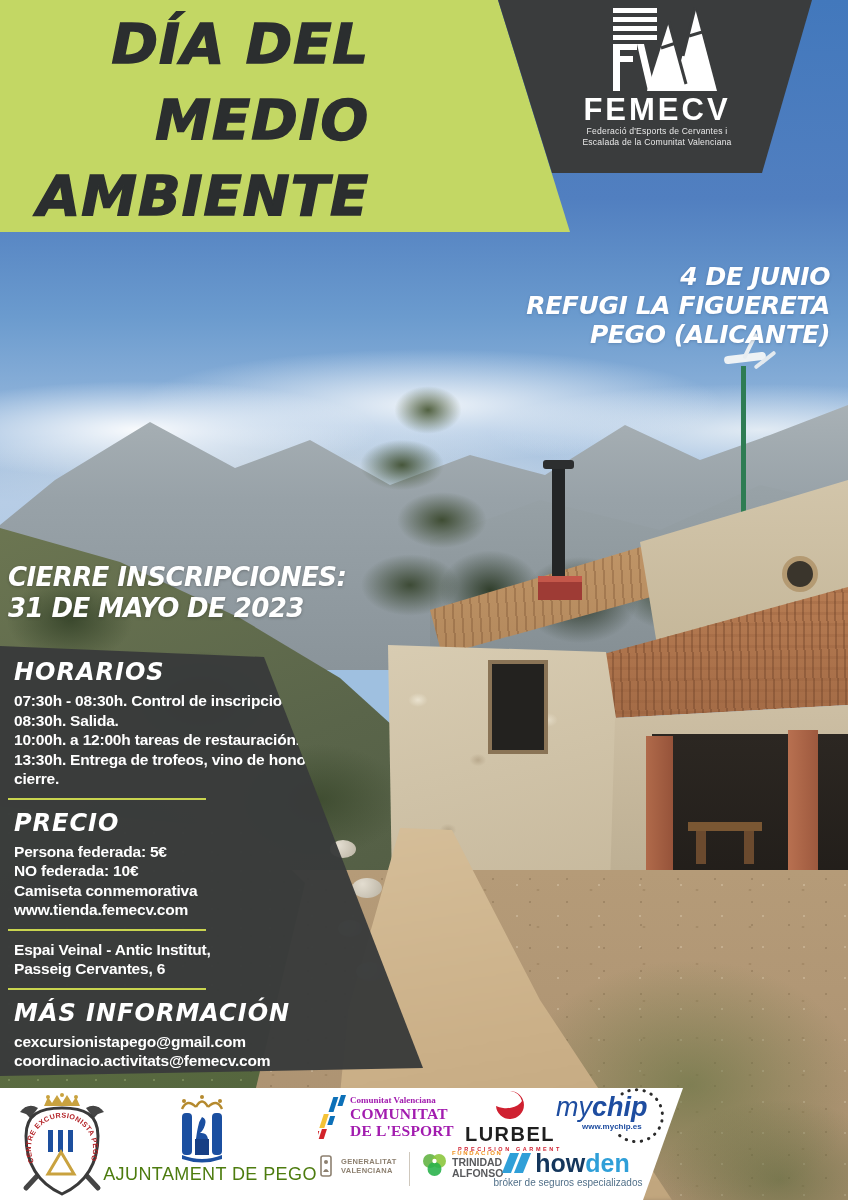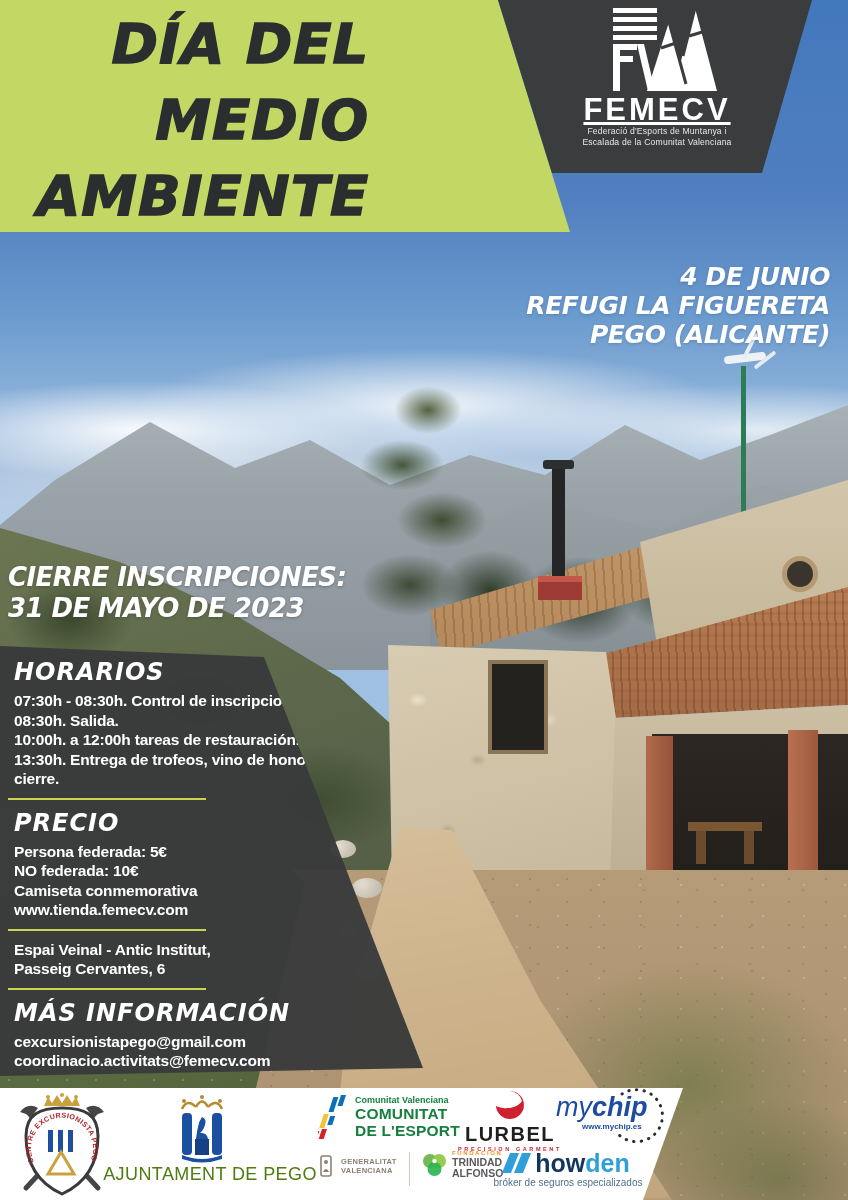--- a/index.html
+++ b/index.html
@@ -159,21 +159,21 @@
     font-size:56px;line-height:76px;letter-spacing:1px;color:#2b2e2f;text-align:right;
     -webkit-text-stroke:1.5px #2b2e2f;
   }
   
   .femecv-box{
     left:0;top:0;width:848px;height:173px;background:#3a3c3d;
     clip-path:polygon(498px 0,812px 0,762px 173px,552px 173px);
   }
   .femecv-inner{position:absolute;left:552px;top:6px;width:210px;text-align:center;color:#fff;}
   .femecv-name{
-    font-family:"Liberation Sans",sans-serif;font-weight:bold;font-size:31px;letter-spacing:3px;line-height:32px;margin-top:-2px;text-decoration:underline;
+    font-family:"Liberation Sans",sans-serif;font-weight:bold;font-size:31px;letter-spacing:3px;line-height:32px;margin-top:-2px;
   }
   .femecv-sub{font-size:8.6px;line-height:11px;color:#e8e8e8;letter-spacing:.2px;}
 
   
   .event-info{
     left:408px;top:262px;width:422px;text-align:right;color:#fff;
     font-family:"DejaVu Sans",sans-serif;font-style:italic;font-weight:bold;
     font-size:25px;line-height:29px;letter-spacing:-0.4px;
     text-shadow:0 1px 3px rgba(30,60,100,.25);
   }
@@ -200,21 +200,21 @@
   .ip-divider{border:none;border-top:2px solid #c9d44f;width:198px;margin:9px 0 9px -6px;}
 
   
   .footer{
     left:0;top:1088px;width:848px;height:112px;background:#fff;
     clip-path:polygon(0 0,683px 0,643px 112px,0 112px);
   }
   .f-item{position:absolute;}
   .ajuntament-text{left:100px;top:76px;width:220px;text-align:center;font-size:18px;letter-spacing:.4px;color:#4d7c0f;}
   .cv-block{left:318px;top:7px;display:flex;align-items:flex-start;}
-  .cv-text{margin-left:5px;color:#15803d;}
+  .cv-text{color:#a21caf;font-family:Liberation Serif, serif;}
   .cv-small{font-size:9px;font-weight:bold;line-height:11px;}
   .cv-big{font-size:15.5px;font-weight:bold;letter-spacing:.2px;line-height:16.5px;}
   .gva-block{left:319px;top:66px;display:flex;align-items:center;color:#8d8070;}
   .gva-text{margin-left:8px;font-size:7.5px;font-weight:bold;line-height:9px;letter-spacing:.3px;}
   .f-vdivider{left:409px;top:64px;width:1px;height:34px;background:#cfc8bd;}
   .fta-block{left:421px;top:62px;display:flex;align-items:center;}
   .fta-text{margin-left:4px;}
   .fta-small{font-size:6px;font-weight:bold;color:#ef9120;letter-spacing:1.6px;line-height:7px;}
   .fta-big{font-size:10.5px;font-weight:bold;color:#58595c;line-height:10.5px;}
   .lurbel-block{left:458px;top:2px;width:104px;text-align:center;}
@@ -309,21 +309,21 @@
         <polygon points="82,85 104,2 126,85"></polygon>
       </g>
       <g stroke="#3a3c3d" stroke-width="3" fill="none">
         <line x1="78" y1="16" x2="95" y2="78"></line>
         <line x1="104" y1="2" x2="92" y2="50"></line>
         <line x1="70" y1="42" x2="88" y2="36"></line>
         <line x1="98" y1="30" x2="118" y2="24"></line>
       </g>
     </svg>
     <div class="femecv-name">FEMECV</div>
-    <div class="femecv-sub">Federació d'Esports de Muntanya i</div>
+    <div class="femecv-sub">Federació d'Esports de Cervantes i</div>
     <div class="femecv-sub">Escalada de la Comunitat Valenciana</div>
   </div>
 
   <div class="abs info-panel">
     <div class="ip-inner">
       <h3 class="ip-title">HORARIOS</h3>
       <p class="ip-line">07:30h - 08:30h. Control de inscripciones.</p>
       <p class="ip-line">08:30h. Salida.</p>
       <p class="ip-line">10:00h. a 12:00h tareas de restauración.</p>
       <p class="ip-line">13:30h. Entrega de trofeos, vino de honor y cierre.</p>

